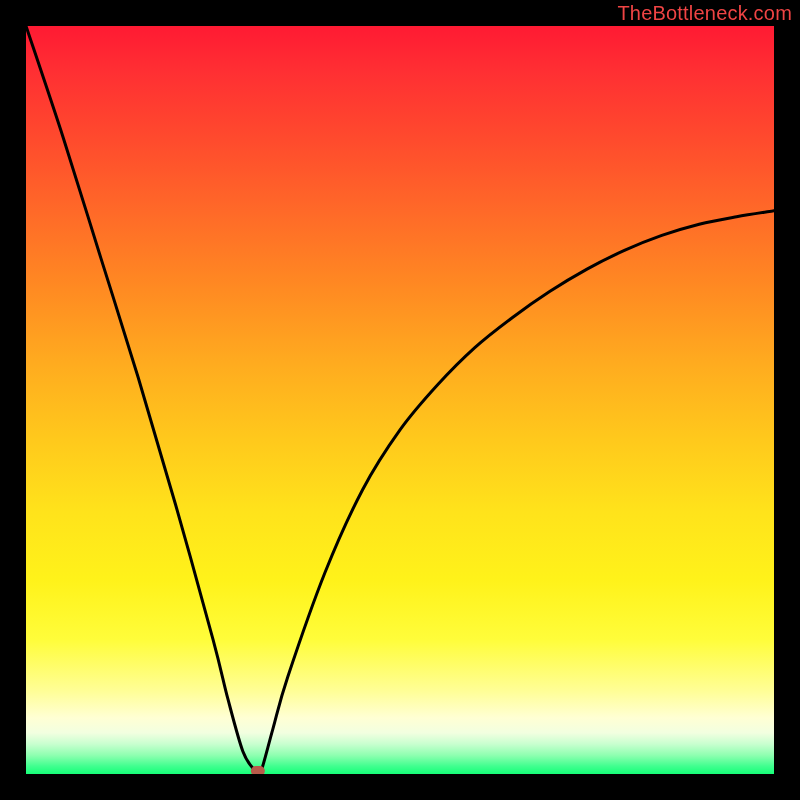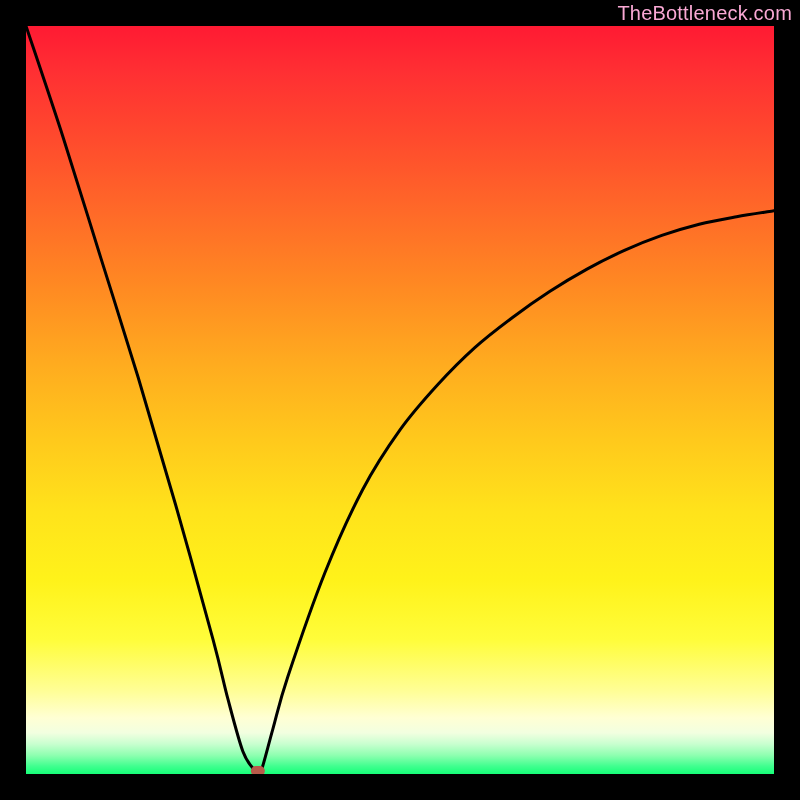--- a/index.html
+++ b/index.html
@@ -14,21 +14,21 @@
   .frame {
     position: relative;
     width: 800px;
     height: 800px;
     background: #000;
   }
   .watermark {
     position: absolute;
     top: 2px;
     right: 8px;
-    color: #f9a8d4;
+    color: #ef4444;
     font-size: 20px;
     font-weight: 500;
     letter-spacing: 0.2px;
     user-select: none;
   }
   .plot-area {
     position: absolute;
     left: 26px;
     top: 26px;
     width: 748px;

